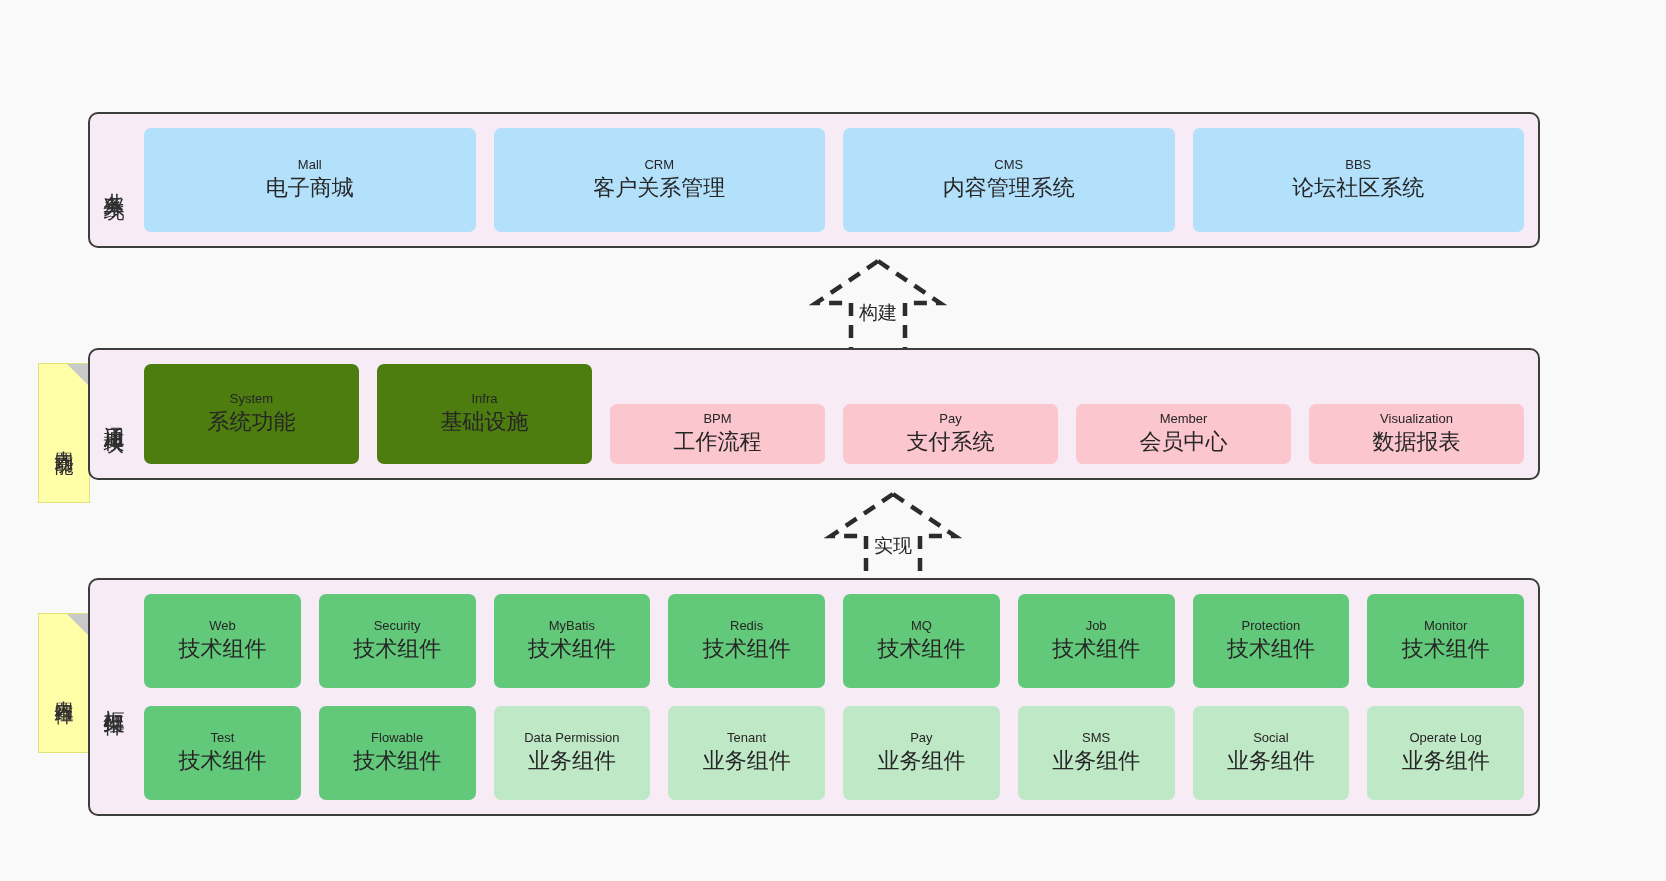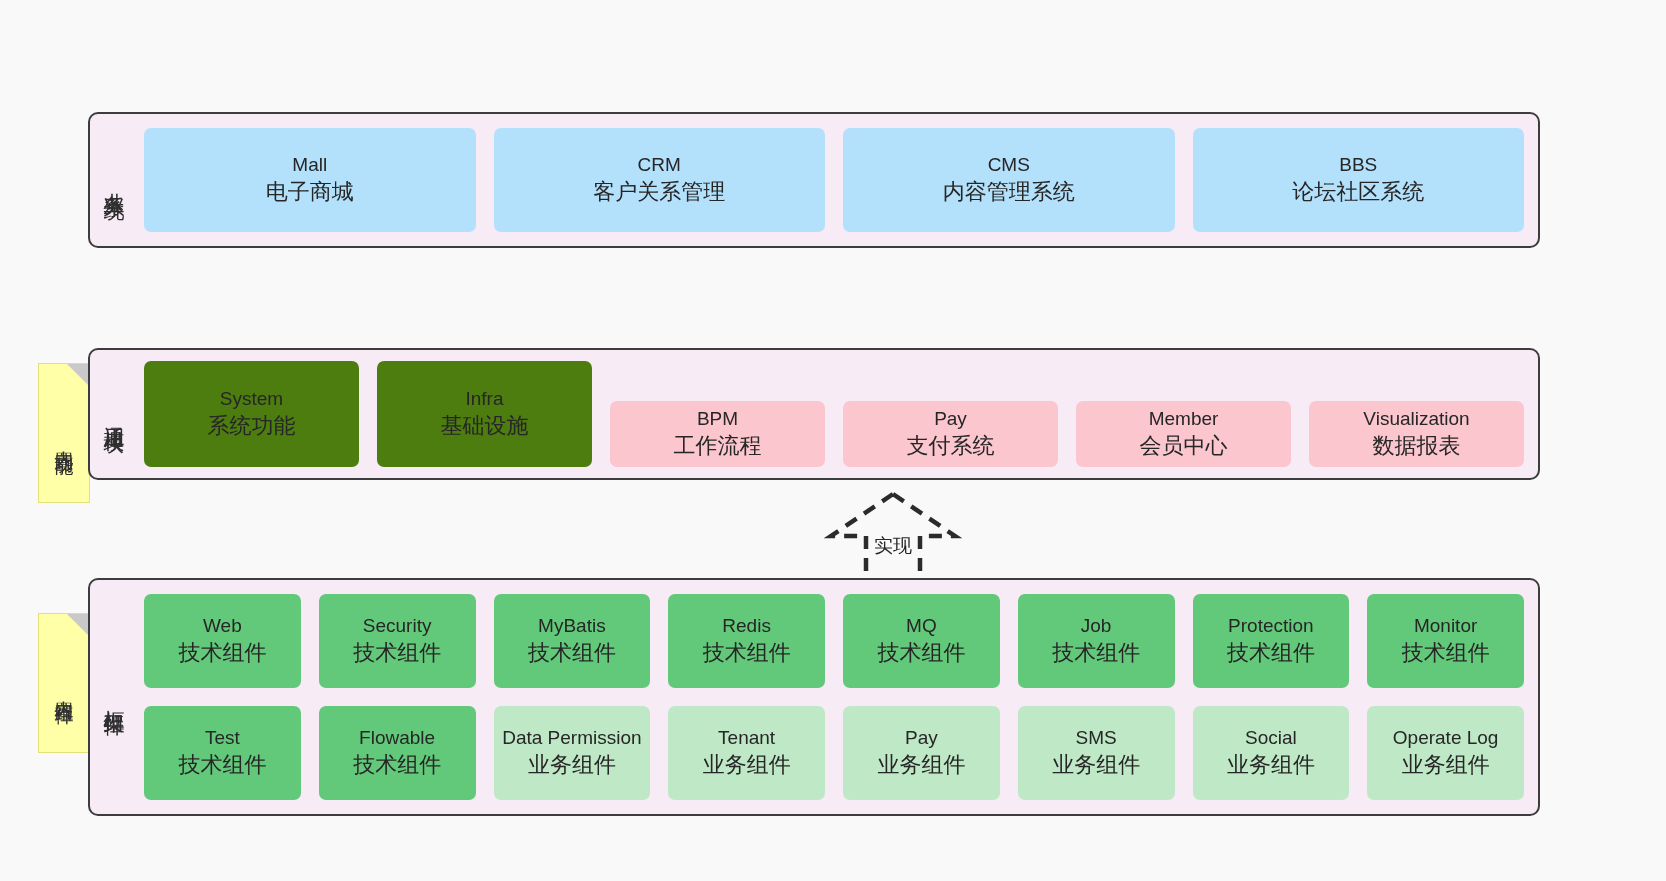--- a/index.html
+++ b/index.html
@@ -66,21 +66,21 @@
     flex-direction: column;
     align-items: center;
     justify-content: center;
     text-align: center;
     color: #262626;
     font-size: 19px;
     line-height: 1.3;
     padding: 6px 4px;
     min-width: 0;
   }
-  .card .t1 { font-size: 19px; }
+  .card .t1 { font-size: 13px; }
   .card .t2 { font-size: 22px; }
 
   
   .c-blue        { background: #b3e0fb; }
   .c-red         { background: #4d7c0f; }
   .c-pink        { background: #fbc6cd; margin-top: 40px; }
   .c-green       { background: #63c97a; }
   .c-green-light { background: #bfe8c6; }
 
   
@@ -151,20 +151,26 @@
           <span class="t2">内容管理系统</span>
         </div>
         <div class="card c-blue">
           <span class="t1">BBS</span>
           <span class="t2">论坛社区系统</span>
         </div>
       </div>
     </div>
   </div>
 
+  <div class="connector" style="left:798px; top:255px;">
+    <svg viewBox="0 0 160 95" preserveAspectRatio="none" aria-hidden="true">
+      <path d="M 80 6 L 142 48 L 107 48 L 107 95 M 80 6 L 18 48 L 53 48 L 53 95" fill="none" stroke="#2b2b2b" stroke-width="4.5" stroke-dasharray="13 9" stroke-linecap="butt"></path>
+    </svg>
+    <span class="connector-label">构建</span>
+  </div>
 
   <div class="sticky" style="left:38px; top:363px; height:140px;">
     <span>内置功能</span>
   </div>
 
   <div class="layer" style="left:88px; top:348px; width:1452px; height:132px;">
     <div class="layer-caption">通用模块</div>
     <div class="cards">
       <div class="card-row">
         <div class="card c-red">

